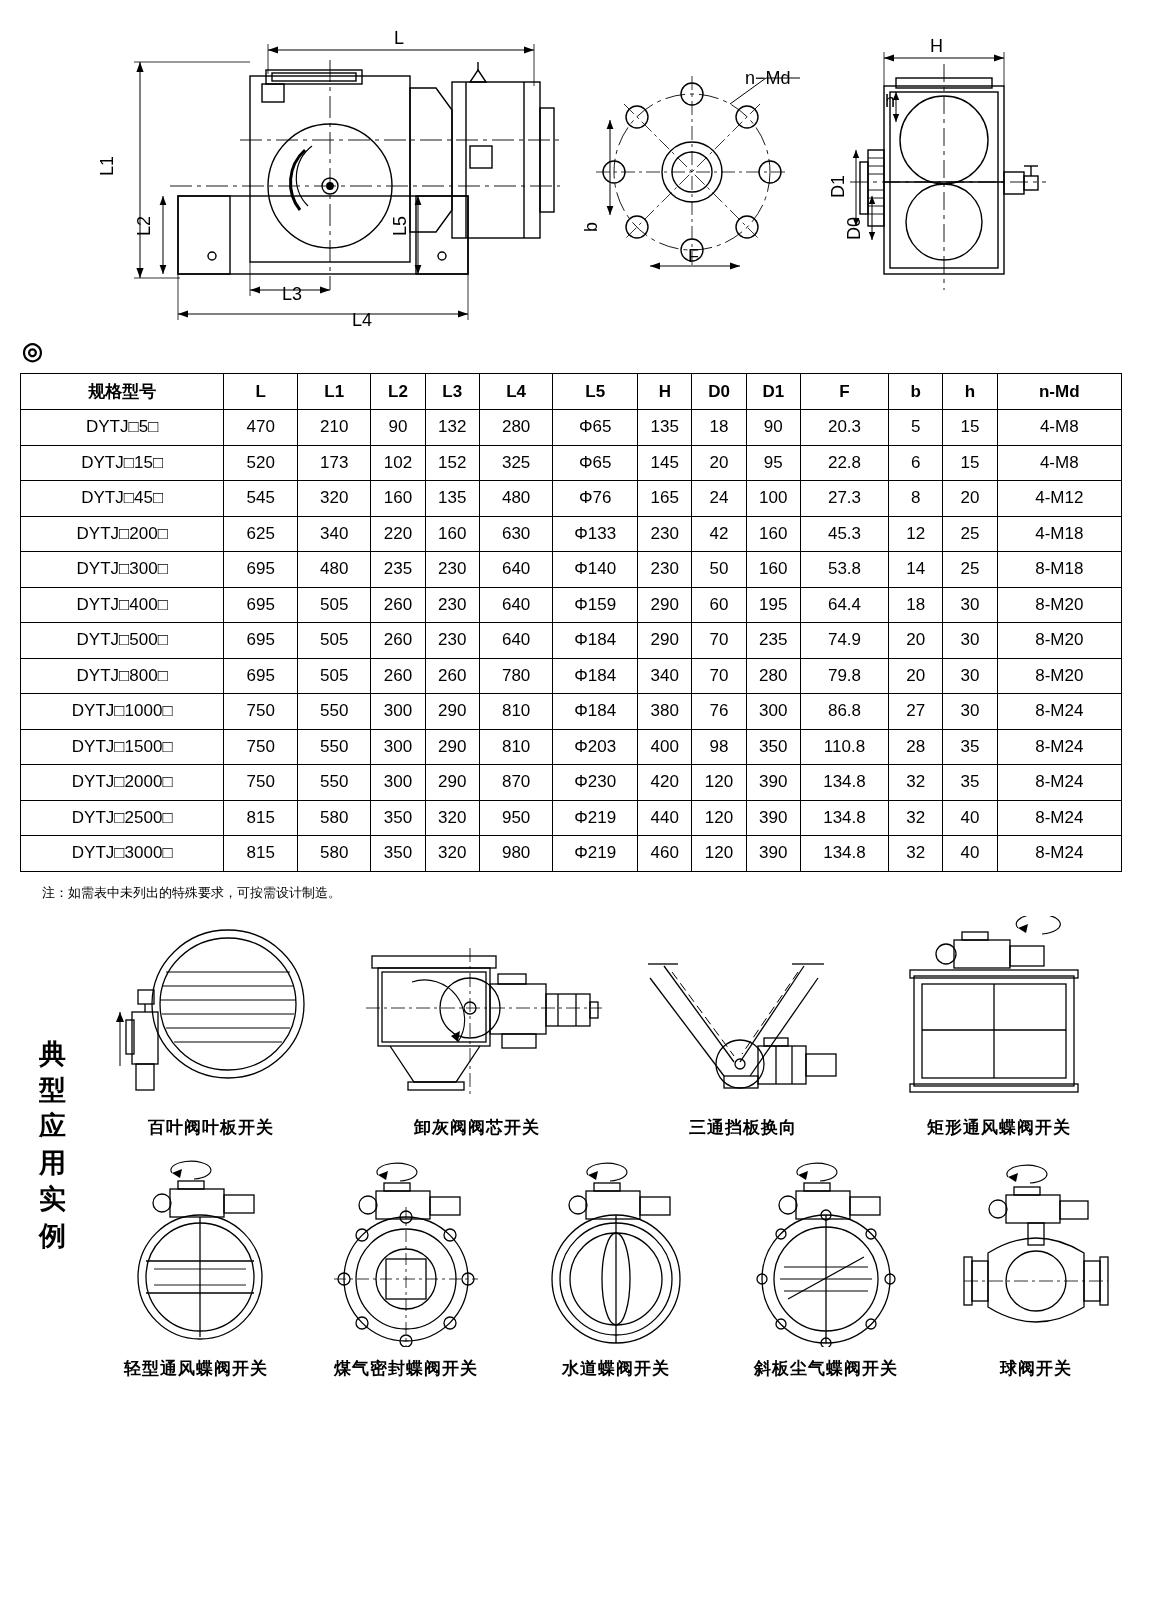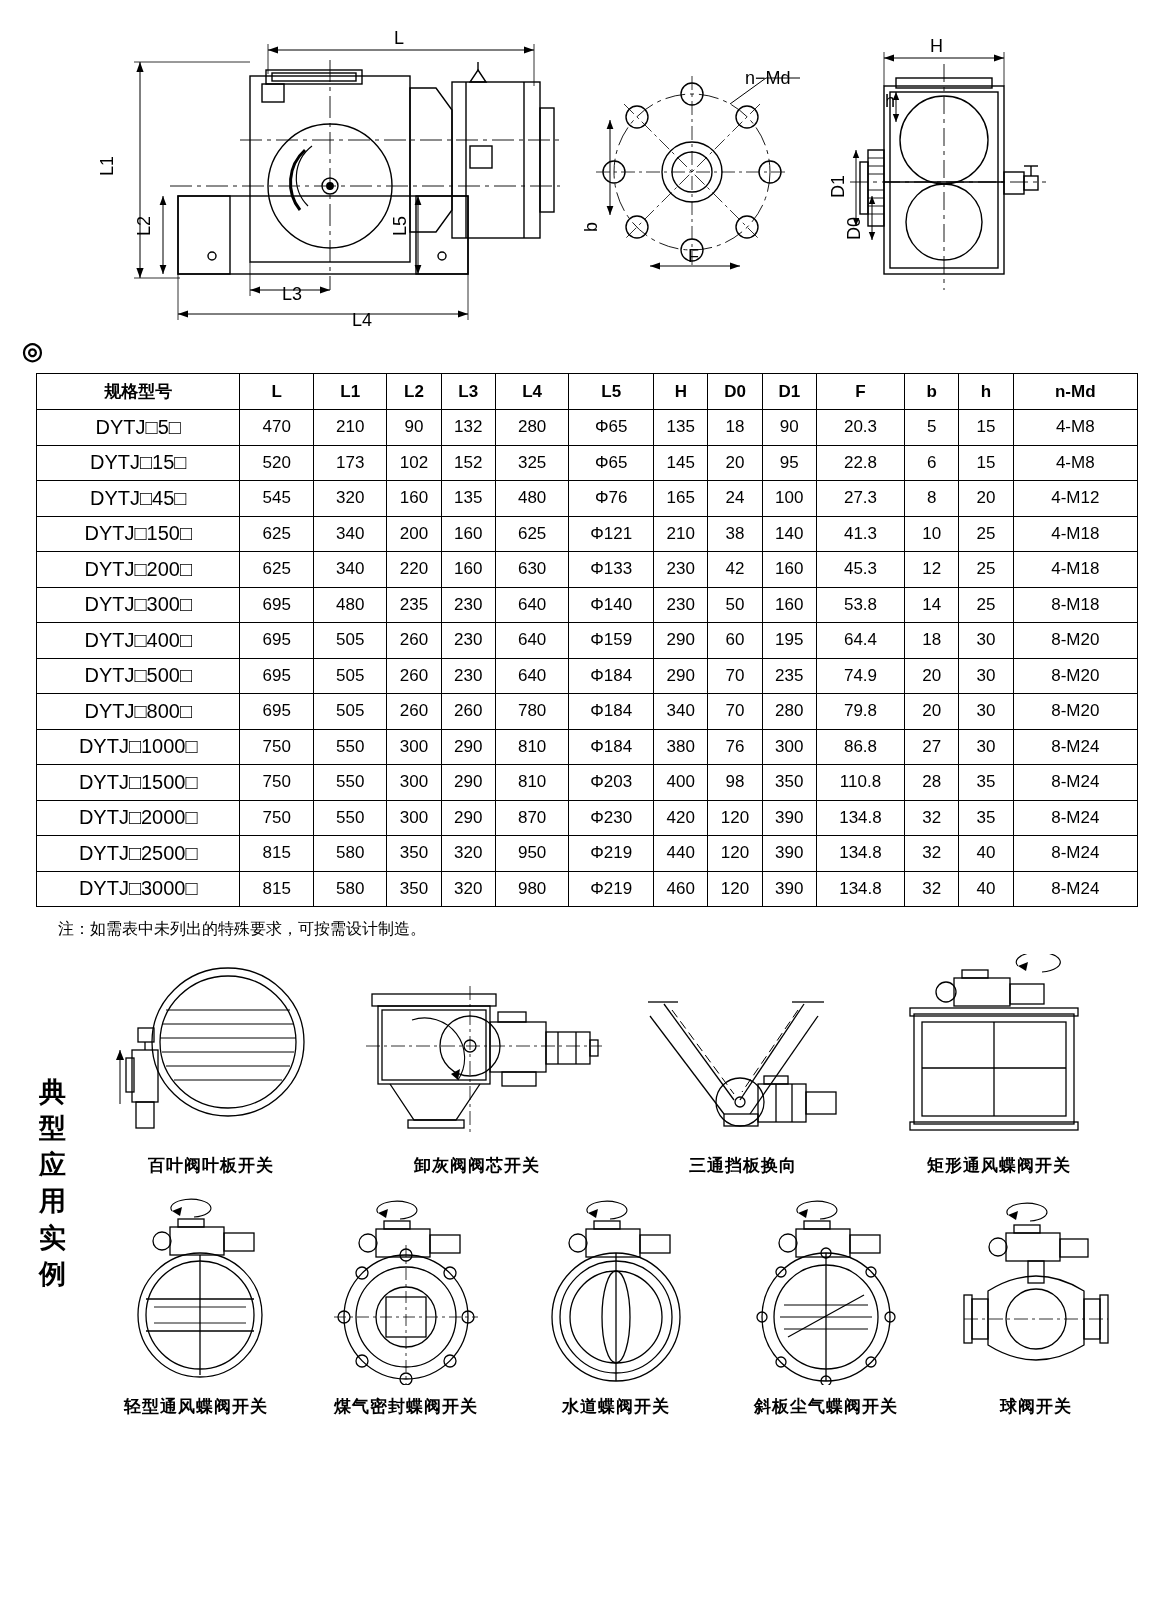--- a/index.html
+++ b/index.html
@@ -32,21 +32,21 @@
     font-weight: bold;
     letter-spacing: 2px;
   }
   .heading-mark {
     font-size: 24px;
     line-height: 1;
   }
 
   
   .table-wrap {
-    padding: 0 36px;
+    padding: 0 20px;
   }
   table.dims {
     border-collapse: collapse;
     width: 1102px;
     table-layout: fixed;
     font-size: 17px;
   }
   table.dims th, table.dims td {
     border: 1px solid #000;
     text-align: center;
@@ -54,33 +54,33 @@
     padding: 0;
     font-weight: normal;
     white-space: nowrap;
   }
   table.dims thead th {
     font-weight: bold;
     font-size: 17px;
     height: 36px;
   }
   table.dims td.model {
-    font-size: 20px;
+    font-size: 17px;
   }
   
   col.c-model { width: 180px; }
   col.c-num   { width: 65px; }
   col.c-l5    { width: 75px; }
   col.c-f     { width: 78px; }
   col.c-small { width: 48px; }
   col.c-nmd   { width: 110px; }
 
   .table-note {
     padding: 12px 0 0 22px;
-    font-size: 16px;
+    font-size: 13px;
   }
 
   
   .apps {
     position: relative;
     margin-top: 14px;
     height: 560px;
   }
   .apps-label {
     position: absolute;
@@ -366,36 +366,20 @@
           <td>Φ76</td>
           <td>165</td>
           <td>24</td>
           <td>100</td>
           <td>27.3</td>
           <td>8</td>
           <td>20</td>
           <td>4-M12</td>
         </tr>
         <tr>
-          <td class="model">DYTJ□150□</td>
-          <td>625</td>
-          <td>340</td>
-          <td>200</td>
-          <td>160</td>
-          <td>625</td>
-          <td>Φ121</td>
-          <td>210</td>
-          <td>38</td>
-          <td>140</td>
-          <td>41.3</td>
-          <td>10</td>
-          <td>25</td>
-          <td>4-M18</td>
-        </tr>
-        <tr>
           <td class="model">DYTJ□200□</td>
           <td>625</td>
           <td>340</td>
           <td>220</td>
           <td>160</td>
           <td>630</td>
           <td>Φ133</td>
           <td>230</td>
           <td>42</td>
           <td>160</td>

